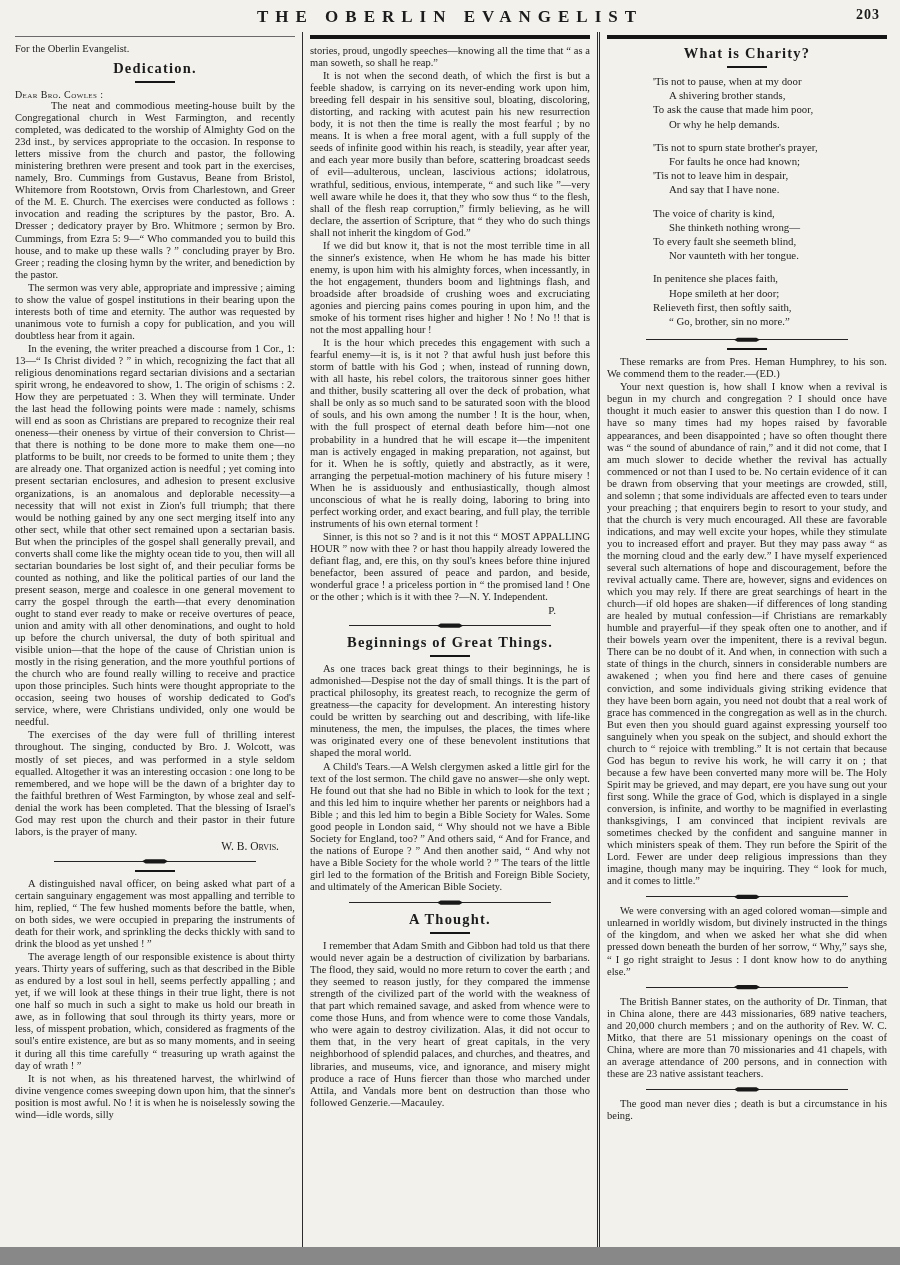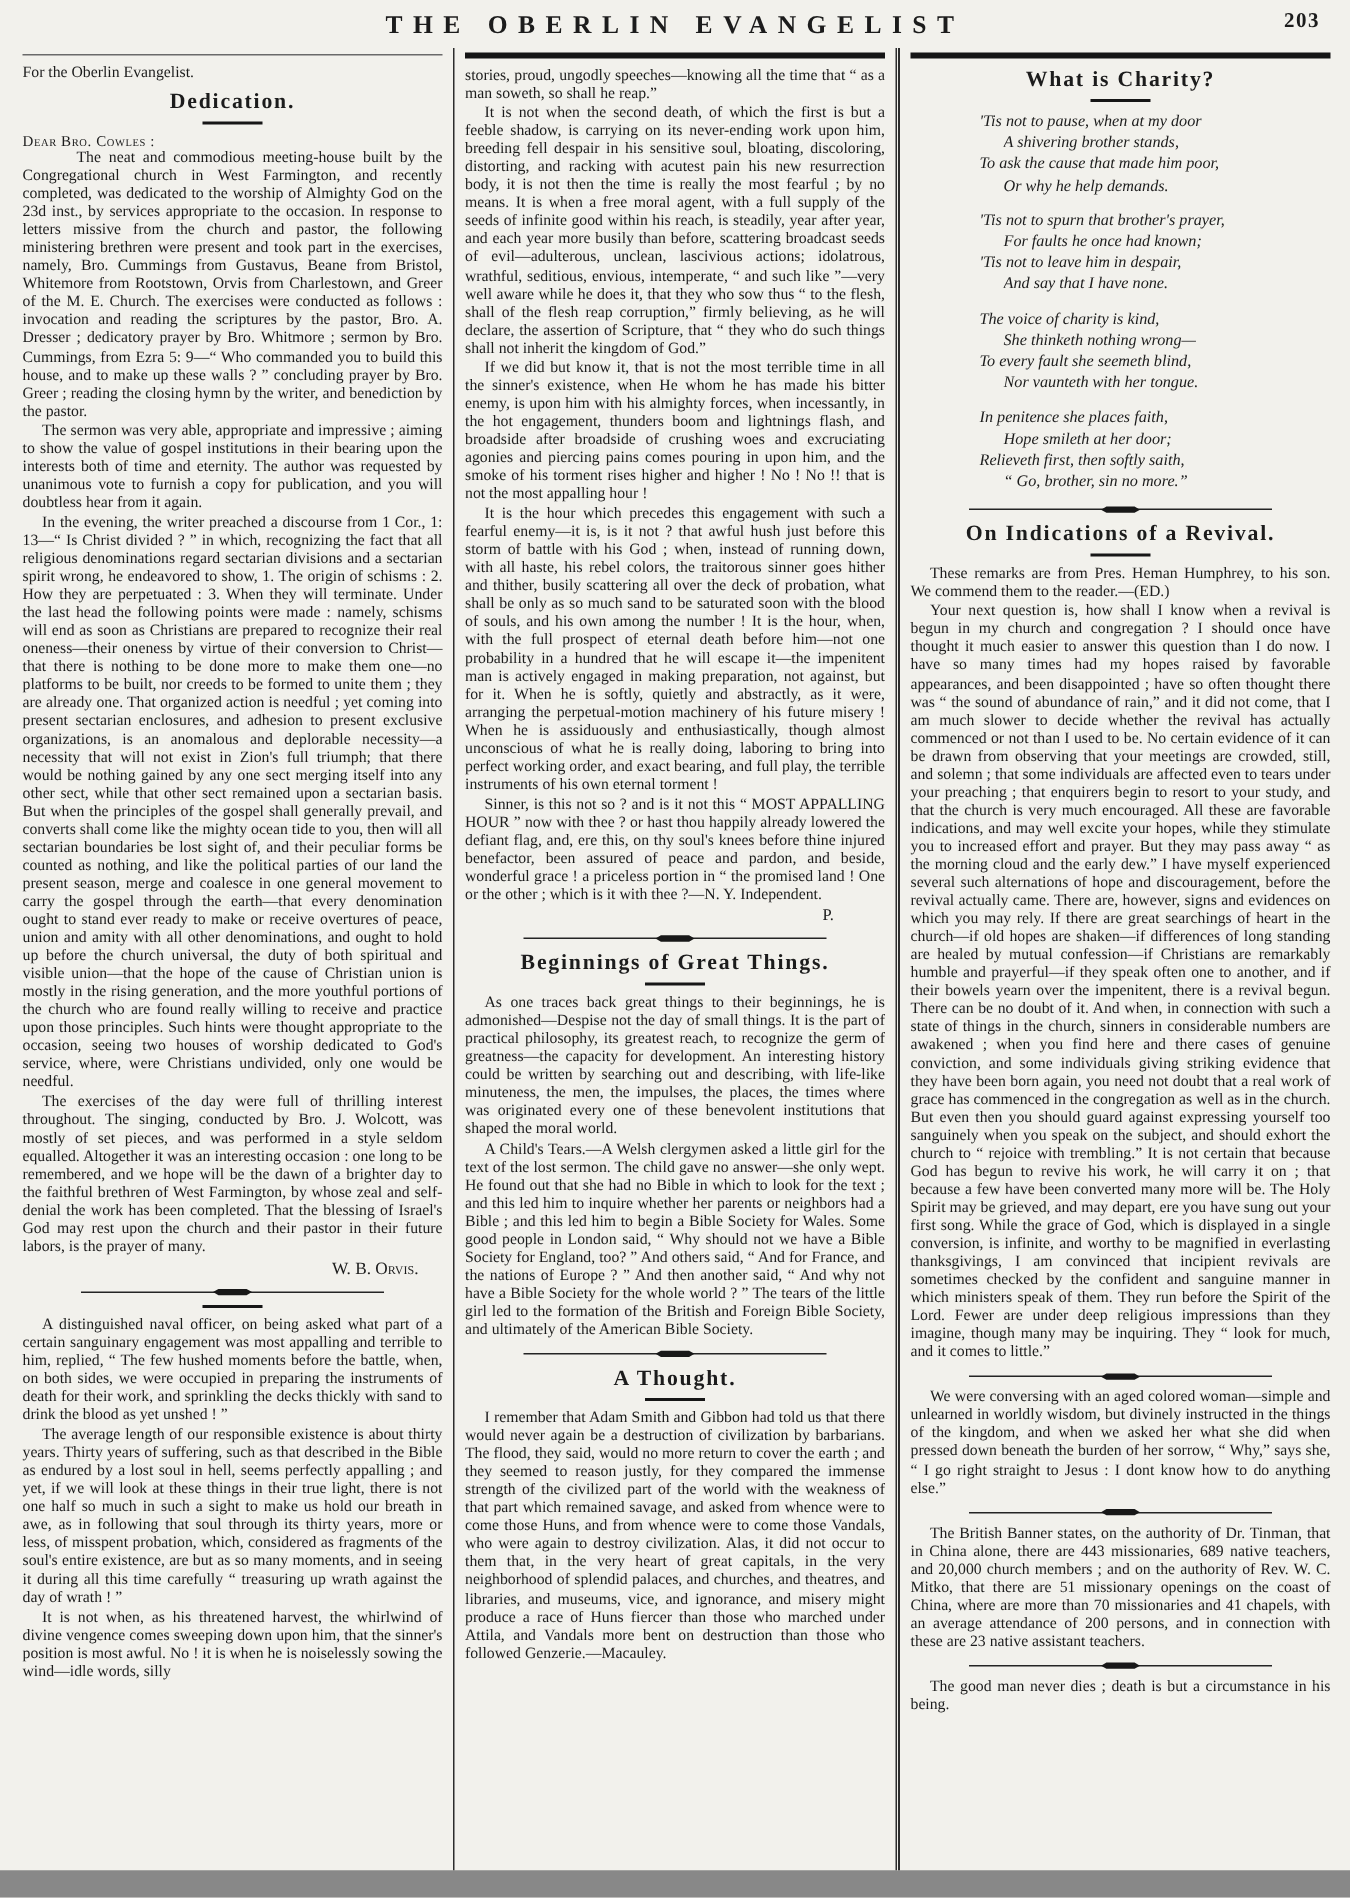--- a/index.html
+++ b/index.html
@@ -25,21 +25,21 @@
   .para{font-size:10.5px;line-height:12.05px;text-align:justify;text-indent:13px;margin:0 0 1px;}
   .indent-first-big .para:first-child{text-indent:36px;}
   .no-first-indent .para:first-child{text-indent:0;}
   .signature{text-align:right;font-variant:small-caps;font-size:11.5px;padding-right:16px;margin:2px 0 1px;}
   .initial{text-align:right;font-size:11px;padding-right:34px;margin:1px 0;}
   .divider{display:flex;align-items:center;justify-content:center;margin:7px auto 6px;width:72%;}
   .dline{flex:1;height:1px;background:#242424;}
   .diamond{width:26px;height:5px;background:#181818;margin:0 -2px;flex:0 0 auto;
     clip-path:polygon(0 50%,14% 8%,86% 8%,100% 50%,86% 92%,14% 92%);}
   .poem{margin:4px 0 2px 46px;font-size:10.8px;}
-  .stanza{margin-bottom:9px;font-style:italic;}
+  .stanza{margin-bottom:9px;}
   .poem-line{line-height:14.2px;white-space:nowrap;overflow:hidden;}
   .stanza .poem-line:nth-child(even){margin-left:16px;}
 </style>
 </head>
 <body>
 
 <div class="page">
 
   <header class="masthead">
     <div class="mast-title">THE OBERLIN EVANGELIST</div>
@@ -116,21 +116,21 @@
       <h2 class="art-head">What is Charity?</h2>
       <div class="head-rule"></div>
       <div class="poem">
           <div class="stanza">
             <div class="poem-line">'Tis not to pause, when at my door</div>
             <div class="poem-line">A shivering brother stands,</div>
             <div class="poem-line">To ask the cause that made him poor,</div>
             <div class="poem-line">Or why he help demands.</div>
           </div>
           <div class="stanza">
-            <div class="poem-line">'Tis not to spurn that brother's prayer,</div>
+            <div class="poem-line">'Tis not to spurn state brother's prayer,</div>
             <div class="poem-line">For faults he once had known;</div>
             <div class="poem-line">'Tis not to leave him in despair,</div>
             <div class="poem-line">And say that I have none.</div>
           </div>
           <div class="stanza">
             <div class="poem-line">The voice of charity is kind,</div>
             <div class="poem-line">She thinketh nothing wrong—</div>
             <div class="poem-line">To every fault she seemeth blind,</div>
             <div class="poem-line">Nor vaunteth with her tongue.</div>
           </div>
@@ -139,21 +139,20 @@
             <div class="poem-line">Hope smileth at her door;</div>
             <div class="poem-line">Relieveth first, then softly saith,</div>
             <div class="poem-line">“ Go, brother, sin no more.”</div>
           </div>
         </div>
       <div class="divider">
           <span class="dline"></span>
           <span class="diamond"></span>
           <span class="dline"></span>
         </div>
-      <h2 class="art-head">On Indications of a Revival.</h2>
       <div class="head-rule"></div>
       <p class="para">These remarks are from Pres. Heman Humphrey, to his son.  We commend them to the reader.—(ED.)</p>
       <p class="para">Your next question is, how shall I know when a revival is begun in my church and congregation ?  I should once have thought it much easier to answer this question than I do now.  I have so many times had my hopes raised by favorable appearances, and been disappointed ; have so often thought there was “ the sound of abundance of rain,” and it did not come, that I am much slower to decide whether the revival has actually commenced or not than I used to be.  No certain evidence of it can be drawn from observing that your meetings are crowded, still, and solemn ; that some individuals are affected even to tears under your preaching ; that enquirers begin to resort to your study, and that the church is very much encouraged.  All these are favorable indications, and may well excite your hopes, while they stimulate you to increased effort and prayer.  But they may pass away “ as the morning cloud and the early dew.”  I have myself experienced several such alternations of hope and discouragement, before the revival actually came.  There are, however, signs and evidences on which you may rely.  If there are great searchings of heart in the church—if old hopes are shaken—if differences of long standing are healed by mutual confession—if Christians are remarkably humble and prayerful—if they speak often one to another, and if their bowels yearn over the impenitent, there is a revival begun.  There can be no doubt of it.  And when, in connection with such a state of things in the church, sinners in considerable numbers are awakened ; when you find here and there cases of genuine conviction, and some individuals giving striking evidence that they have been born again, you need not doubt that a real work of grace has commenced in the congregation as well as in the church.  But even then you should guard against expressing yourself too sanguinely when you speak on the subject, and should exhort the church to “ rejoice with trembling.”  It is not certain that because God has begun to revive his work, he will carry it on ; that because a few have been converted many more will be.  The Holy Spirit may be grieved, and may depart, ere you have sung out your first song.  While the grace of God, which is displayed in a single conversion, is infinite, and worthy to be magnified in everlasting thanksgivings, I am convinced that incipient revivals are sometimes checked by the confident and sanguine manner in which ministers speak of them.  They run before the Spirit of the Lord.  Fewer are under deep religious impressions than they imagine, though many may be inquiring.  They “ look for much, and it comes to little.”</p>
       <div class="divider">
           <span class="dline"></span>
           <span class="diamond"></span>
           <span class="dline"></span>
         </div>
       <p class="para">We were conversing with an aged colored woman—simple and unlearned in worldly wisdom, but divinely instructed in the things of the kingdom, and when we asked her what she did when pressed down beneath the burden of her sorrow, “ Why,” says she, “ I go right straight to Jesus : I dont know how to do anything else.”</p>
       <div class="divider">

